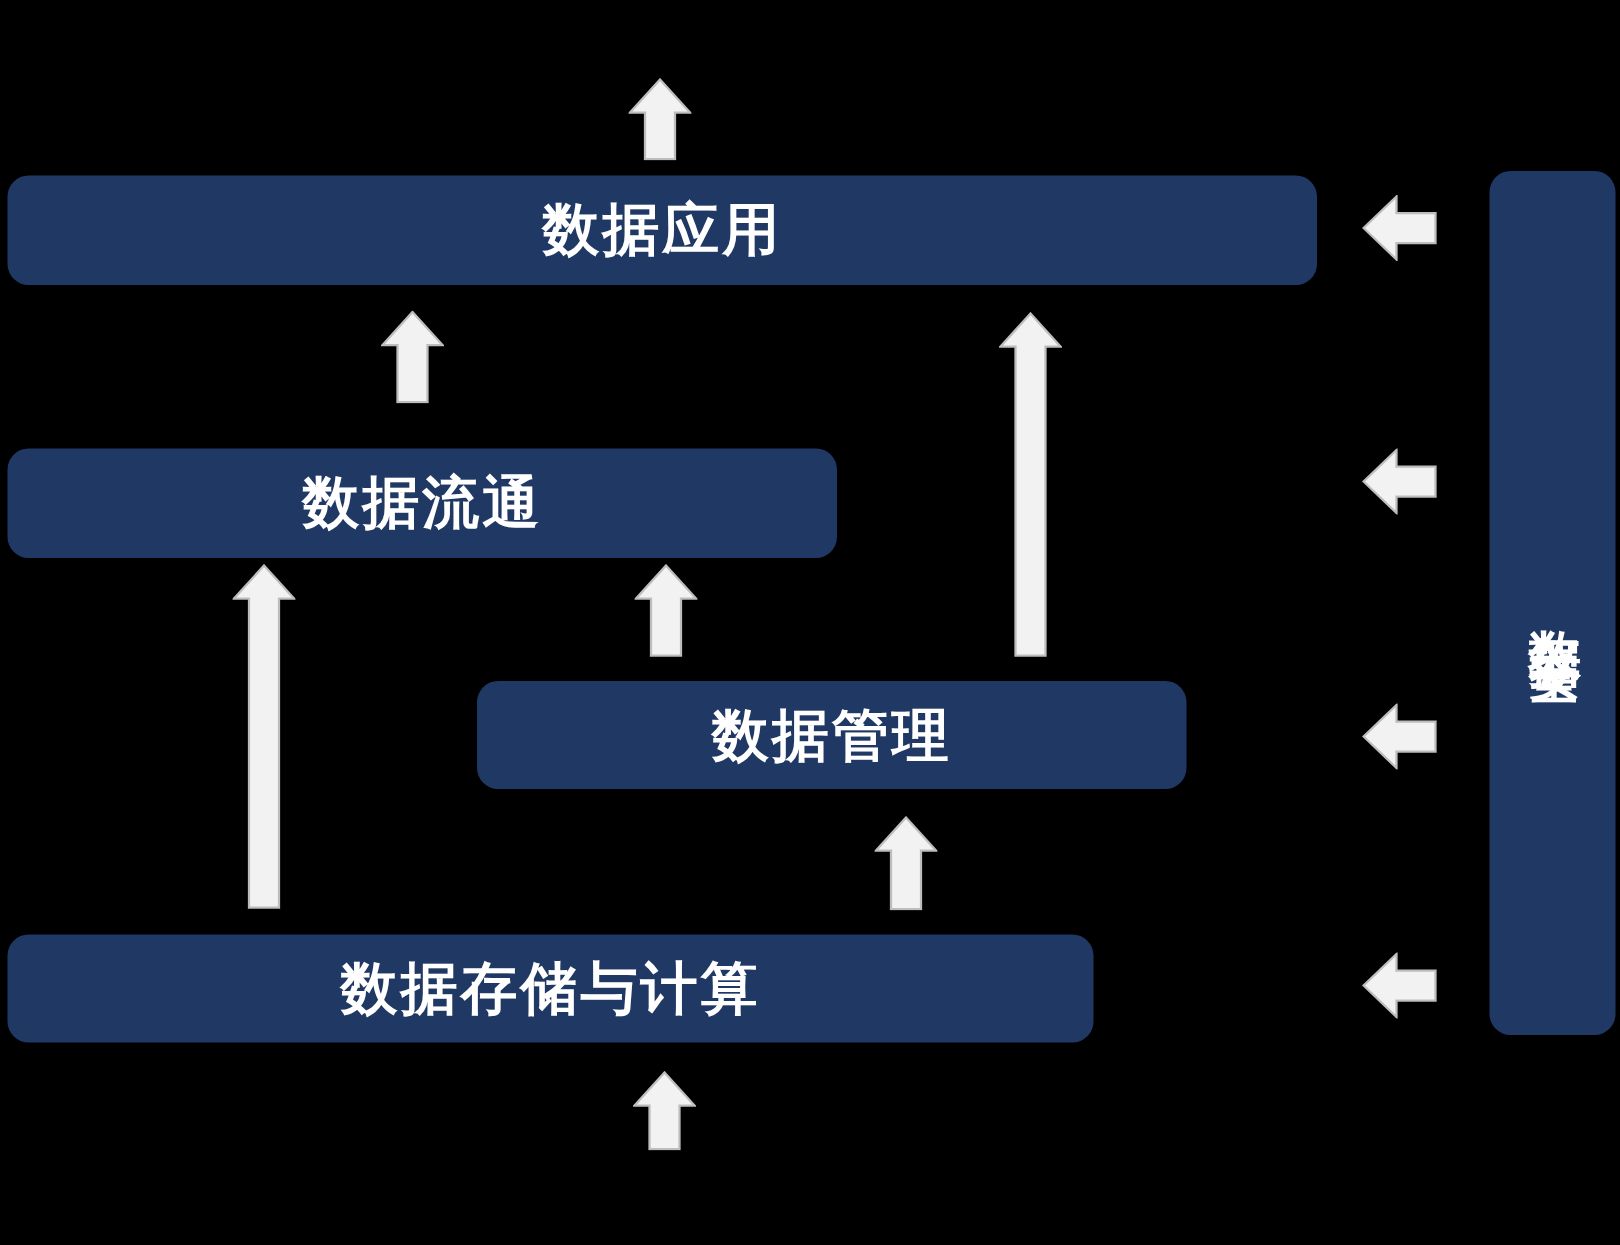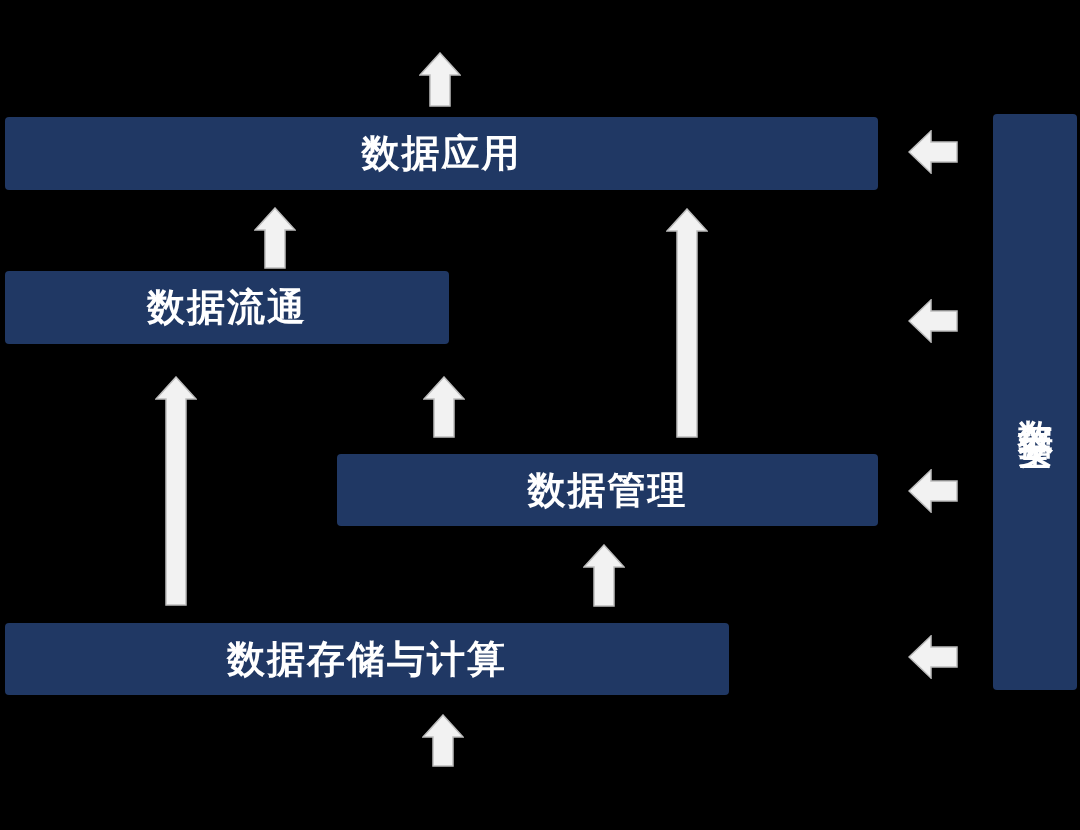--- a/index.html
+++ b/index.html
@@ -11,36 +11,36 @@
     position: relative;
     width: 1080px;
     height: 830px;
     background: var(--bg, #000000);
     overflow: hidden;
     font-family: "Liberation Sans", sans-serif;
   }
   .box {
     position: absolute;
     background: var(--box, #203864);
-    border-radius: 4px;
+    border-radius: 14px;
     display: flex;
     align-items: center;
     justify-content: center;
     box-sizing: border-box;
   }
   .box .label {
     color: var(--txt, #ffffff);
     font-weight: bold;
     font-size: 38px;
     letter-spacing: 2px;
     white-space: nowrap;
   }
   #box-app        { left: 5px;   top: 117px; width: 873px; height: 73px; }
-  #box-circ       { left: 5px;   top: 271px; width: 444px; height: 73px; }
-  #box-mgmt       { left: 337px; top: 454px; width: 541px; height: 72px; }
+  #box-circ       { left: 5px;   top: 299px; width: 553px; height: 73px; }
+  #box-mgmt       { left: 318px; top: 454px; width: 473px; height: 72px; }
   #box-storage    { left: 5px;   top: 623px; width: 724px; height: 72px; }
   #box-security   { left: 993px; top: 114px; width: 84px;  height: 576px; }
   #box-security .label {
     writing-mode: vertical-rl;
     text-orientation: upright;
     font-size: 35px;
     letter-spacing: 5px;
   }
   .arrow { position: absolute; display: block; }
   .arrow polygon {

